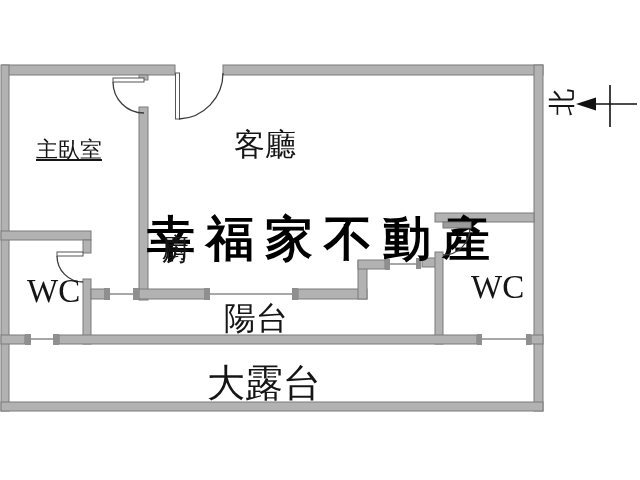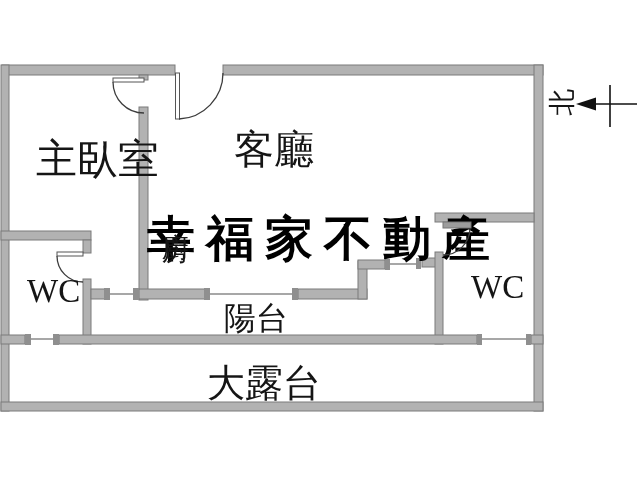--- a/index.html
+++ b/index.html
@@ -7,22 +7,22 @@
     position:relative;width:640px;height:480px;background:#ffffff;overflow:hidden;
     font-family:"Liberation Serif","DejaVu Serif",serif;
   }
   #stage svg{position:absolute;left:0;top:0;}
   #walls{z-index:0;}
   #overlay{z-index:2;pointer-events:none;}
   .lbl{
     position:absolute;color:#151515;white-space:nowrap;line-height:1.05;
     font-family:"Liberation Serif","DejaVu Serif",serif;z-index:3;
   }
-  .lbl-master{left:36px;top:138px;font-size:41px;}
-  .lbl-living{left:234px;top:129px;font-size:40px;}
+  .lbl-master{left:36px;top:138px;font-size:22px;text-decoration:underline;}
+  .lbl-living{left:234px;top:129px;font-size:31px;}
   .lbl-open{left:367px;top:148px;font-size:31px;}
   .lbl-kitchen{left:161px;top:211px;font-size:27px;writing-mode:vertical-rl;text-orientation:upright;letter-spacing:3px;}
   .lbl-wc-left{left:27px;top:274px;font-size:33px;}
   .lbl-wc-right{left:471px;top:270px;font-size:33px;}
   .lbl-balcony{left:224px;top:302px;font-size:32px;}
   .lbl-terrace{left:207px;top:364px;font-size:38px;}
   .lbl-north{left:549px;top:88px;font-size:27px;transform:rotate(-90deg);transform-origin:center;}
   .watermark{
     position:absolute;left:147px;top:207px;z-index:1;
     font-family:"Liberation Sans","DejaVu Sans",sans-serif;

